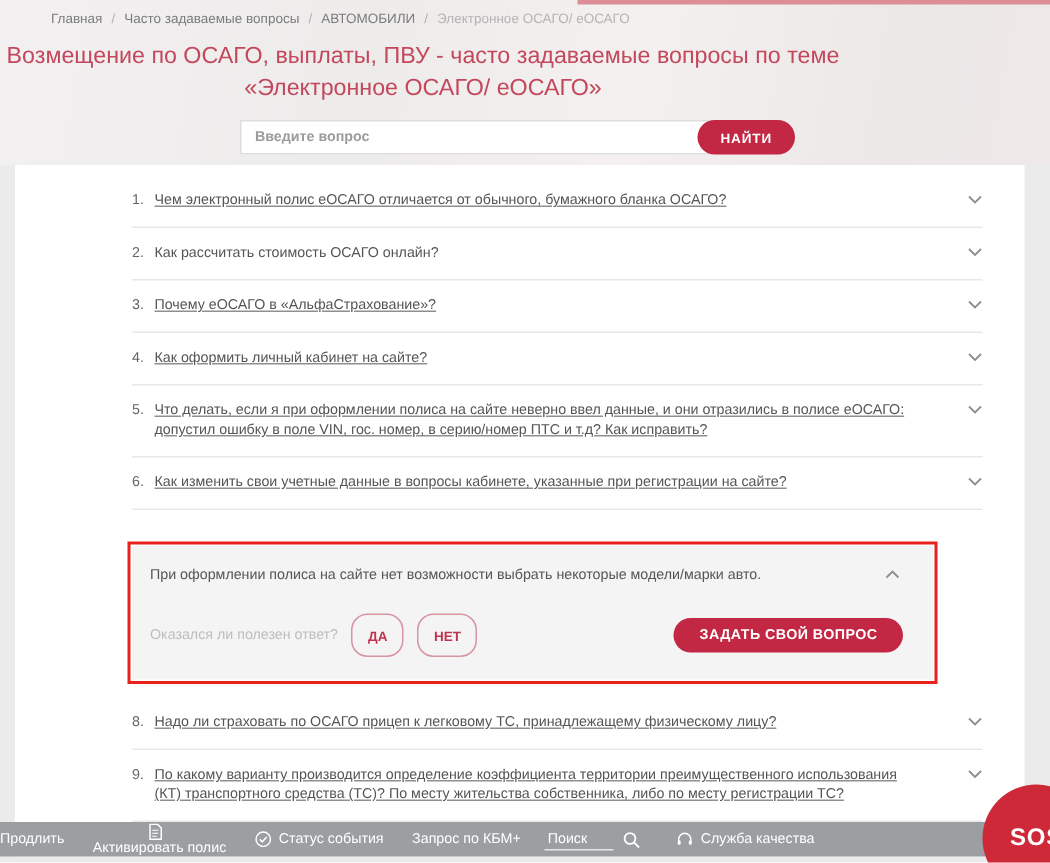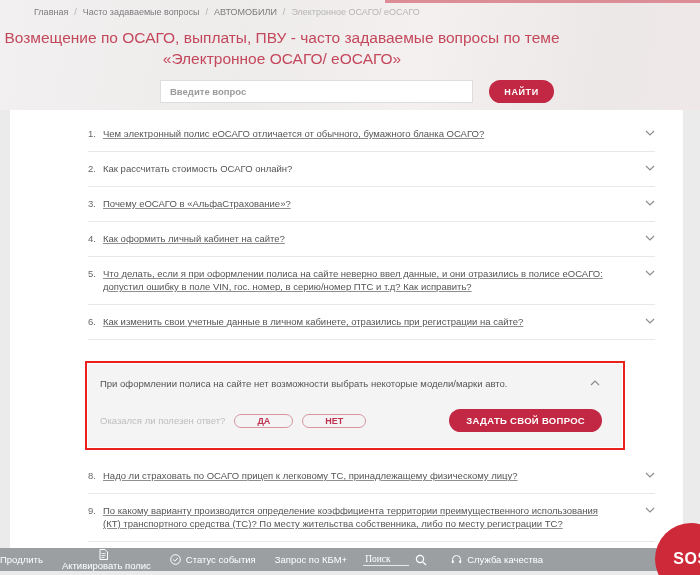--- a/index.html
+++ b/index.html
@@ -28,21 +28,21 @@
     color:#c4485c; font-size:15.5px; line-height:21px; font-weight:normal;
   }
   .search-row { position:absolute; top:80px; left:0; width:700px; height:23px; }
   .search-input {
     position:absolute; left:160px; top:0; width:313px; height:23px;
     border:1px solid #ddd; background:#fff; padding:0 9px;
     font-size:9.5px; color:#555; font-family:"Liberation Sans",sans-serif; outline:none;font-weight:bold;
   }
   .search-input::placeholder { color:#9b9b9b; }
   .find-btn {
-    position:absolute; left:489px; top:0; width:65px; height:23px;
+    position:absolute; left:465px; top:0; width:65px; height:23px;
     background:#c22743; color:#fff; border:none; border-radius:12px;
     font-size:9px; font-weight:bold; letter-spacing:.6px; cursor:pointer;
     font-family:"Liberation Sans",sans-serif;
   }
   
   .card { position:absolute; left:10px; top:110px; width:673px; height:461px; background:#fff; }
   .faq-list { padding:7px 28px 0 78px; }
   .faq-row {
     display:flex; align-items:flex-start; padding:10px 0 11px 0;
     border-bottom:1px solid #e8e8e8; cursor:pointer;
@@ -60,41 +60,41 @@
     position:absolute; left:-3px; top:-3px; right:30px; bottom:-3px;
     border:2px solid #e8211d; pointer-events:none; z-index:5;
   }
   .panel { background:#f4f4f4; margin-right:33px; padding:13px 12px 15px 12px; position:relative; }
   .panel .p-question { font-size:9.5px; color:#555; line-height:13px; padding-right:34px; cursor:pointer; }
   .panel .chev-up { position:absolute; right:22px; top:15px; width:10px; height:7px; cursor:pointer; }
   .panel .p-answer { margin-top:13px; font-size:9.5px; color:#555; line-height:17px; max-width:490px; }
   .p-feedback { margin-top:19px; display:flex; align-items:center; }
   .fb-label { font-size:9.5px; color:#bdbdbd; }
   .pill {
-    margin-left:9px; height:14px; padding:0 22px; border:1px solid #d795a1;
+    margin-left:9px; height:29px; padding:0 10px; border:1px solid #d795a1;
     border-radius:11px; background:transparent; color:#c03350;
     font-size:9px; font-weight:bold; cursor:pointer; font-family:"Liberation Sans",sans-serif;
   }
   .ask-btn {
     margin-left:auto; margin-right:8px; height:23px; padding:0 17px;
     background:#c22743; border:none; border-radius:12px; color:#fff;
     font-size:9.5px; font-weight:bold; letter-spacing:.3px; cursor:pointer;
     font-family:"Liberation Sans",sans-serif;
   }
   
   .footer {
     position:absolute; left:0; top:548px; width:700px; height:23px;
     background:#9b9fa2; display:flex; align-items:center; color:#fff; z-index:10;
   }
   .f-item { display:flex; align-items:center; font-size:9.5px; color:#fff; cursor:pointer; white-space:nowrap; }
   .f-item svg { margin-right:5px; }
   .f-search {
     margin-left:16px; width:46px; background:transparent; border:none;
     border-bottom:1px solid rgba(255,255,255,.75); color:#fff; font-size:9.5px;
-    outline:none; padding:1px 2px; font-family:Liberation Serif, serif;
+    outline:none; padding:1px 2px; font-family:Liberation Sans, sans-serif;
   }
   .f-search::placeholder { color:#fff; }
   .mag { margin-left:6px; cursor:pointer; }
   .sos {
     position:absolute; left:655px; top:523px; width:72px; height:72px;
     border-radius:50%; background:#ce2939; color:#fff; z-index:20;
     display:flex; align-items:center; justify-content:center;
     font-size:16px; font-weight:bold; cursor:pointer; letter-spacing:.5px;
   }
 </style>
@@ -160,21 +160,21 @@
     <div class="faq-row">
       <span class="num">5.</span>
       <span class="q">Что делать, если я при оформлении полиса на сайте неверно ввел данные, и они отразились в полисе еОСАГО: допустил ошибку в поле VIN, гос. номер, в серию/номер ПТС и т.д? Как исправить?</span>
       <svg class="chev" viewBox="0 0 10 7">
           <path d="M1 1l4 4 4-4" stroke="#8d8d8d" stroke-width="1.2" fill="none"></path>
         </svg>
     </div>
 
     <div class="faq-row">
       <span class="num">6.</span>
-      <span class="q">Как изменить свои учетные данные в личном кабинете, отразились при регистрации на сайте?</span>
+      <span class="q">Как изменить свои учетные данные в вопросы кабинете, указанные при регистрации на сайте?</span>
       <svg class="chev" viewBox="0 0 10 7">
           <path d="M1 1l4 4 4-4" stroke="#8d8d8d" stroke-width="1.2" fill="none"></path>
         </svg>
     </div>
 
     <div class="expanded-wrap">
       <div class="annotation-box"></div>
       <div class="panel">
         <div class="p-question">При оформлении полиса на сайте нет возможности выбрать некоторые модели/марки авто.</div>
         <svg class="chev-up" viewBox="0 0 10 7">

